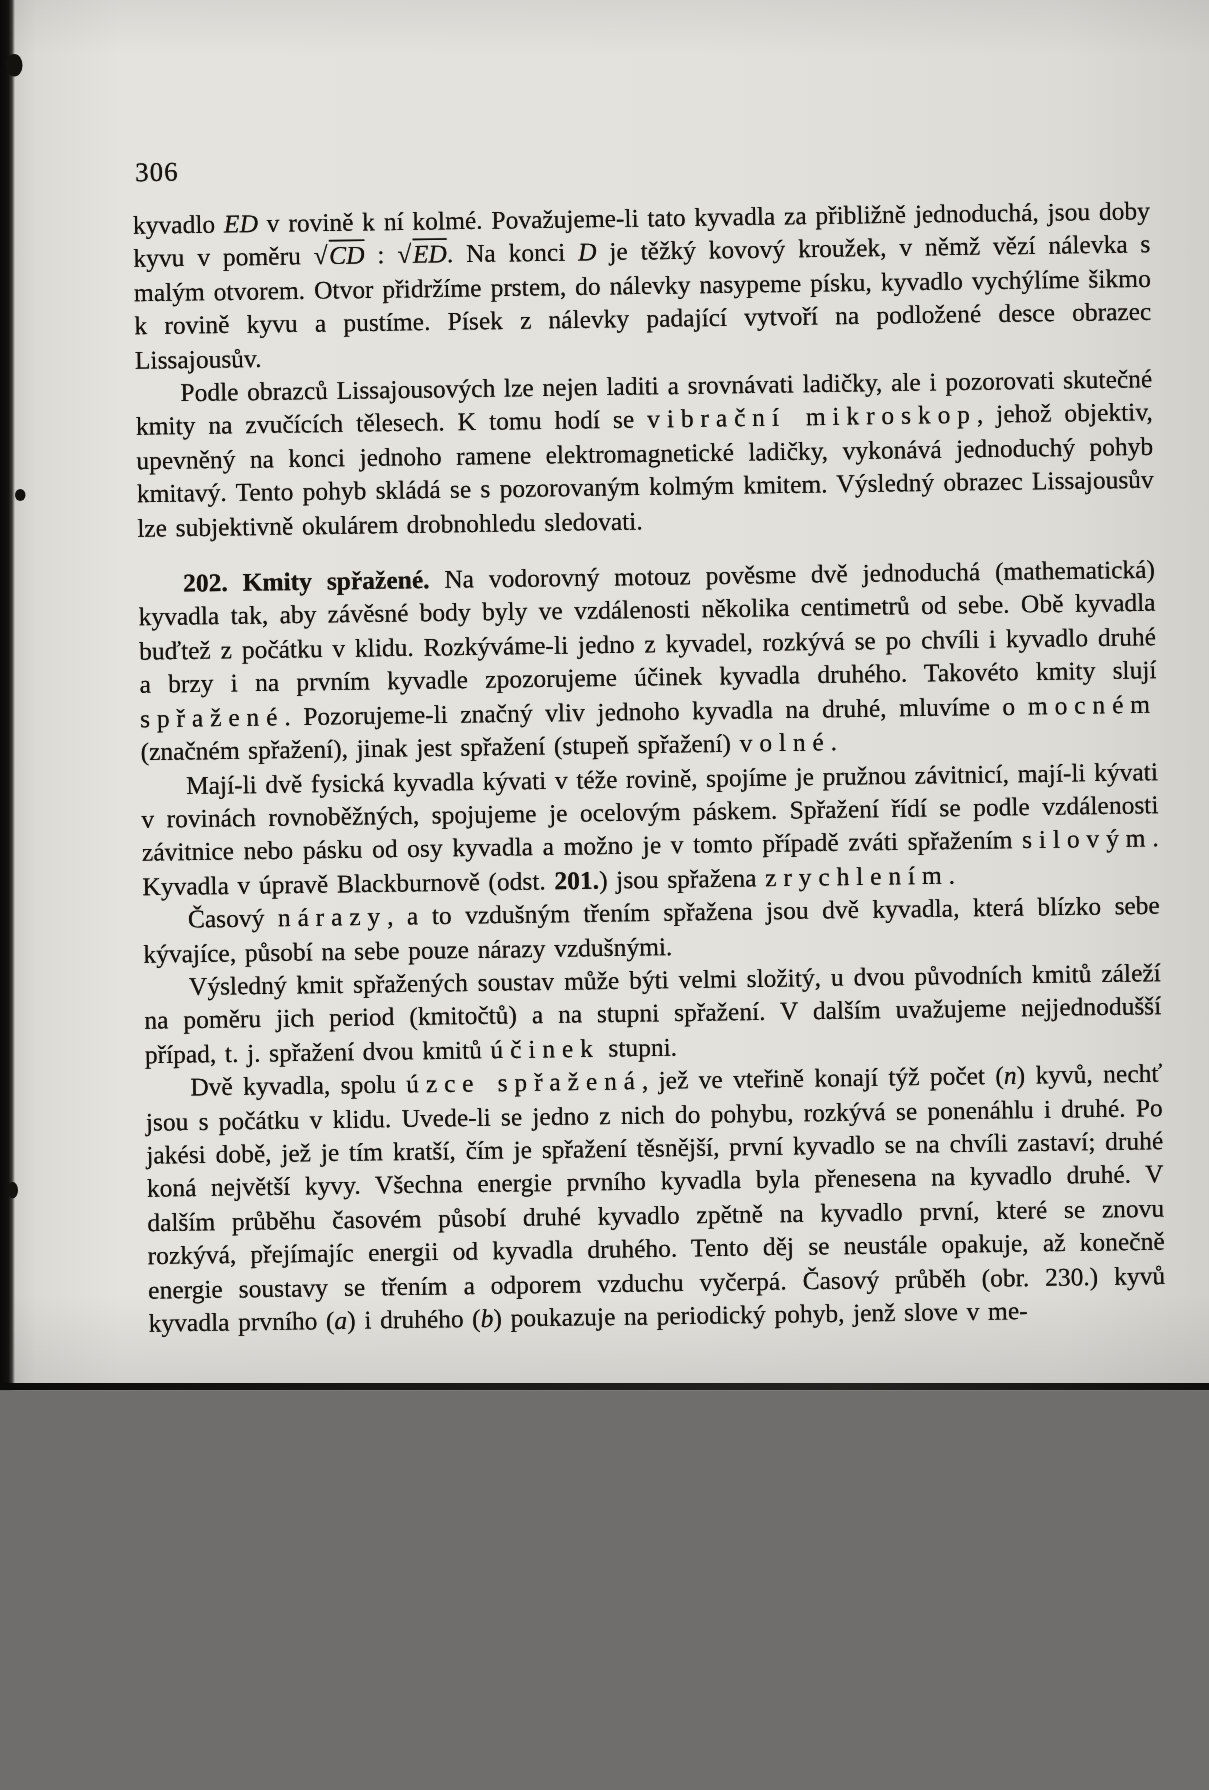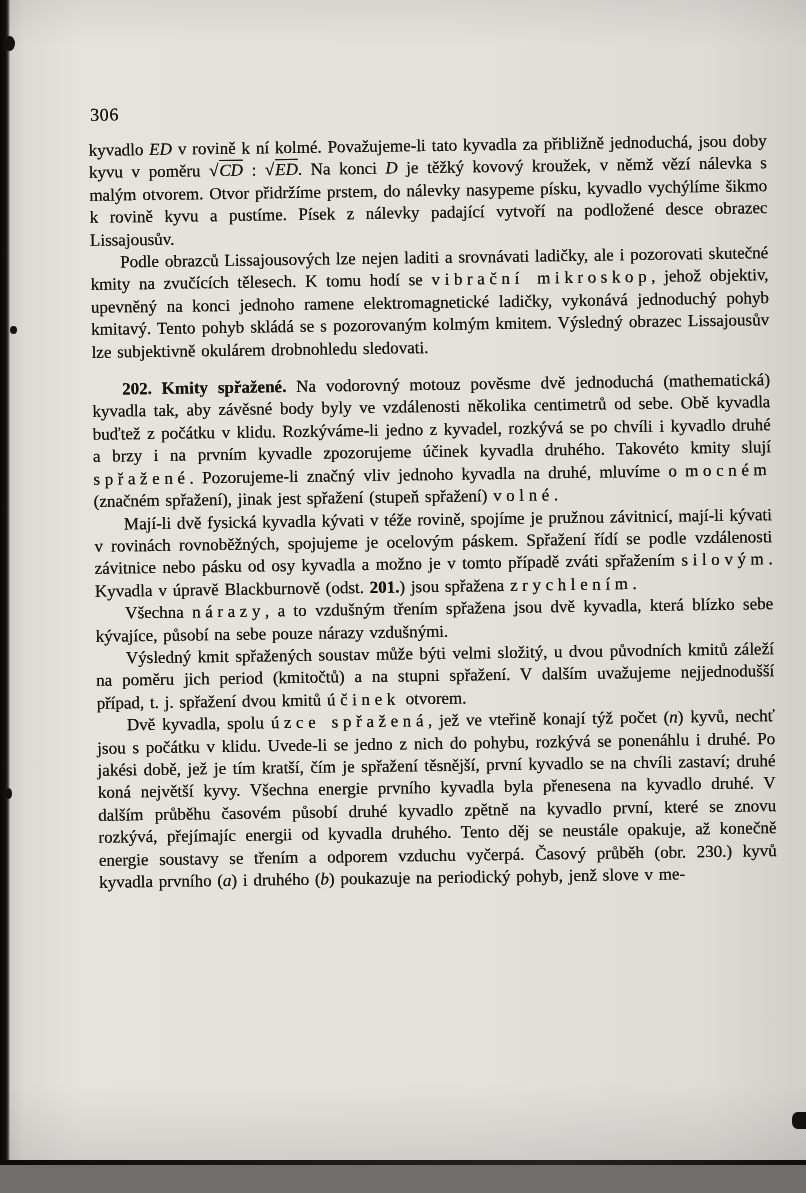--- a/index.html
+++ b/index.html
@@ -1,18 +1,18 @@
 <!DOCTYPE html>
 <html lang="cs" style="--ink: #17140f; --paper: #e2e1dc;"><head>
 <meta charset="utf-8">
 <style>
   html,body{margin:0;padding:0;background:#6f6e6c;}
   .scan{
     position:relative;
-    width:806px;height:1165px;
+    width:806px;height:927px;
     overflow:hidden;
     background:linear-gradient(90deg,#c7c6c1 0,#dbdad5 3%,#e4e3de 10%,#e2e1dc 58%,#dcdbd6 88%,#d0cfca 100%);
     font-family:"Liberation Serif","DejaVu Serif",serif;
     color:var(--ink,#17140f);
   }
   .scan::before{
     content:"";position:absolute;inset:0;pointer-events:none;
     background:linear-gradient(180deg,rgba(0,0,0,.06) 0,rgba(0,0,0,0) 4%,rgba(0,0,0,0) 93%,rgba(0,0,0,.09) 100%);
   }
   .binding-strip{
@@ -65,18 +65,18 @@
   <div class="speck s3"></div>
   <div class="speck s4"></div>
 
   <div class="content">
     <div class="page-number">306</div>
     <div>
         <p class="para"><span class="seg-normal">kyvadlo </span><span class="seg-italic">ED</span><span class="seg-normal"> v rovině k ní kolmé. Považujeme-li tato kyvadla za přibližně jednoduchá, jsou doby kyvu v poměru √</span><span class="seg-overline-italic">CD</span><span class="seg-normal"> : √</span><span class="seg-overline-italic">ED</span><span class="seg-normal">. Na konci </span><span class="seg-italic">D</span><span class="seg-normal"> je těžký kovový kroužek, v němž vězí nálevka s malým otvorem. Otvor přidržíme prstem, do nálevky nasypeme písku, kyvadlo vychýlíme šikmo k rovině kyvu a pustíme. Písek z nálevky padající vytvoří na podložené desce obrazec Lissajousův.</span></p>
         <p class="para indent"><span class="seg-normal">Podle obrazců Lissajousových lze nejen laditi a srovnávati ladičky, ale i pozorovati skutečné kmity na zvučících tělesech. K tomu hodí se </span><span class="seg-spaced">vibrační mikroskop</span><span class="seg-normal">, jehož objektiv, upevněný na konci jednoho ramene elektromagnetické ladičky, vykonává jednoduchý pohyb kmitavý. Tento pohyb skládá se s pozorovaným kolmým kmitem. Výsledný obrazec Lissajousův lze subjektivně okulárem drobnohledu sledovati.</span></p>
         <p class="para indent gap"><span class="seg-bold">202. Kmity spřažené.</span><span class="seg-normal"> Na vodorovný motouz pověsme dvě jednoduchá (mathematická) kyvadla tak, aby závěsné body byly ve vzdálenosti několika centimetrů od sebe. Obě kyvadla buďtež z počátku v klidu. Rozkýváme-li jedno z kyvadel, rozkývá se po chvíli i kyvadlo druhé a brzy i na prvním kyvadle zpozorujeme účinek kyvadla druhého. Takovéto kmity slují </span><span class="seg-spaced">spřažené</span><span class="seg-normal">. Pozorujeme-li značný vliv jednoho kyvadla na druhé, mluvíme o </span><span class="seg-spaced">mocném</span><span class="seg-normal"> (značném spřažení), jinak jest spřažení (stupeň spřažení) </span><span class="seg-spaced">volné</span><span class="seg-normal">.</span></p>
         <p class="para indent"><span class="seg-normal">Mají-li dvě fysická kyvadla kývati v téže rovině, spojíme je pružnou závitnicí, mají-li kývati v rovinách rovnoběžných, spojujeme je ocelovým páskem. Spřažení řídí se podle vzdálenosti závitnice nebo pásku od osy kyvadla a možno je v tomto případě zváti spřažením </span><span class="seg-spaced">silovým</span><span class="seg-normal">. Kyvadla v úpravě Blackburnově (odst. </span><span class="seg-bold">201.</span><span class="seg-normal">) jsou spřažena </span><span class="seg-spaced">zrychlením</span><span class="seg-normal">.</span></p>
-        <p class="para indent"><span class="seg-normal">Všechna </span><span class="seg-spaced">nárazy</span><span class="seg-normal">, a to vzdušným třením spřažena jsou dvě kyvadla, která blízko sebe kývajíce, působí na sebe pouze nárazy vzdušnými.</span></p>
-        <p class="para indent"><span class="seg-normal">Výsledný kmit spřažených soustav může býti velmi složitý, u dvou původních kmitů záleží na poměru jich period (kmitočtů) a na stupni spřažení. V dalším uvažujeme nejjednodušší případ, t. j. spřažení dvou kmitů </span><span class="seg-spaced">účinek</span><span class="seg-normal"> otvorem.</span></p>
+        <p class="para indent"><span class="seg-normal">Časový </span><span class="seg-spaced">nárazy</span><span class="seg-normal">, a to vzdušným třením spřažena jsou dvě kyvadla, která blízko sebe kývajíce, působí na sebe pouze nárazy vzdušnými.</span></p>
+        <p class="para indent"><span class="seg-normal">Výsledný kmit spřažených soustav může býti velmi složitý, u dvou původních kmitů záleží na poměru jich period (kmitočtů) a na stupni spřažení. V dalším uvažujeme nejjednodušší případ, t. j. spřažení dvou kmitů </span><span class="seg-spaced">účinek</span><span class="seg-normal"> stupni.</span></p>
         <p class="para indent"><span class="seg-normal">Dvě kyvadla, spolu </span><span class="seg-spaced">úzce spřažená</span><span class="seg-normal">, jež ve vteřině konají týž počet (</span><span class="seg-italic">n</span><span class="seg-normal">) kyvů, nechť jsou s počátku v klidu. Uvede-li se jedno z nich do pohybu, rozkývá se ponenáhlu i druhé. Po jakési době, jež je tím kratší, čím je spřažení těsnější, první kyvadlo se na chvíli zastaví; druhé koná největší kyvy. Všechna energie prvního kyvadla byla přenesena na kyvadlo druhé. V dalším průběhu časovém působí druhé kyvadlo zpětně na kyvadlo první, které se znovu rozkývá, přejímajíc energii od kyvadla druhého. Tento děj se neustále opakuje, až konečně energie soustavy se třením a odporem vzduchu vyčerpá. Časový průběh (obr. 230.) kyvů kyvadla prvního (</span><span class="seg-italic">a</span><span class="seg-normal">) i druhého (</span><span class="seg-italic">b</span><span class="seg-normal">) poukazuje na periodický pohyb, jenž slove v me-</span></p>
       </div>
   </div>
 </div>
 
 </body></html>

